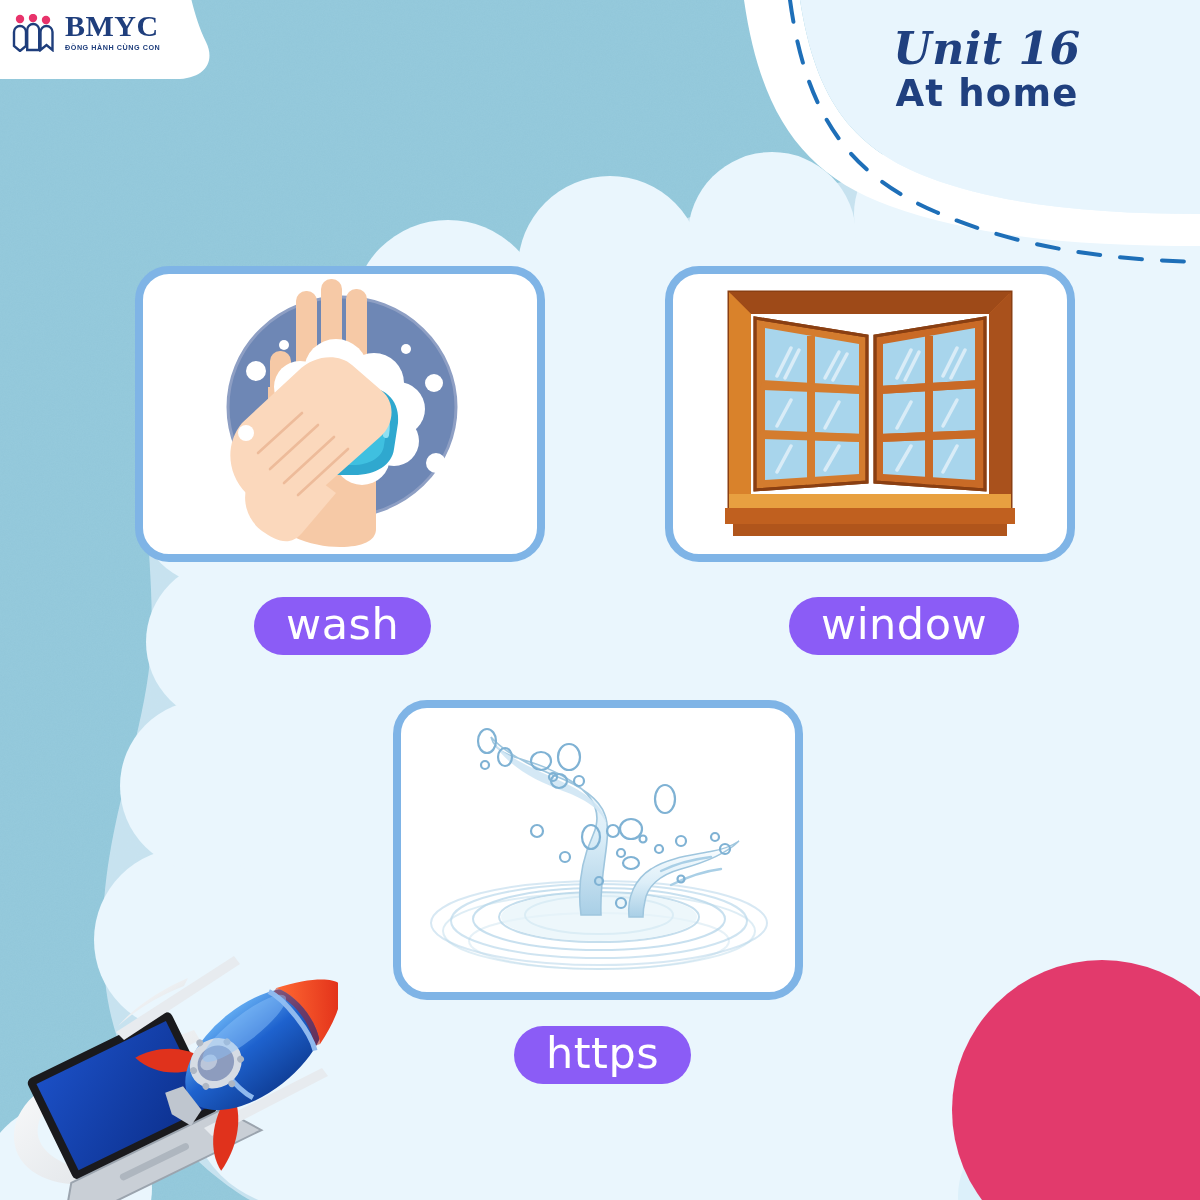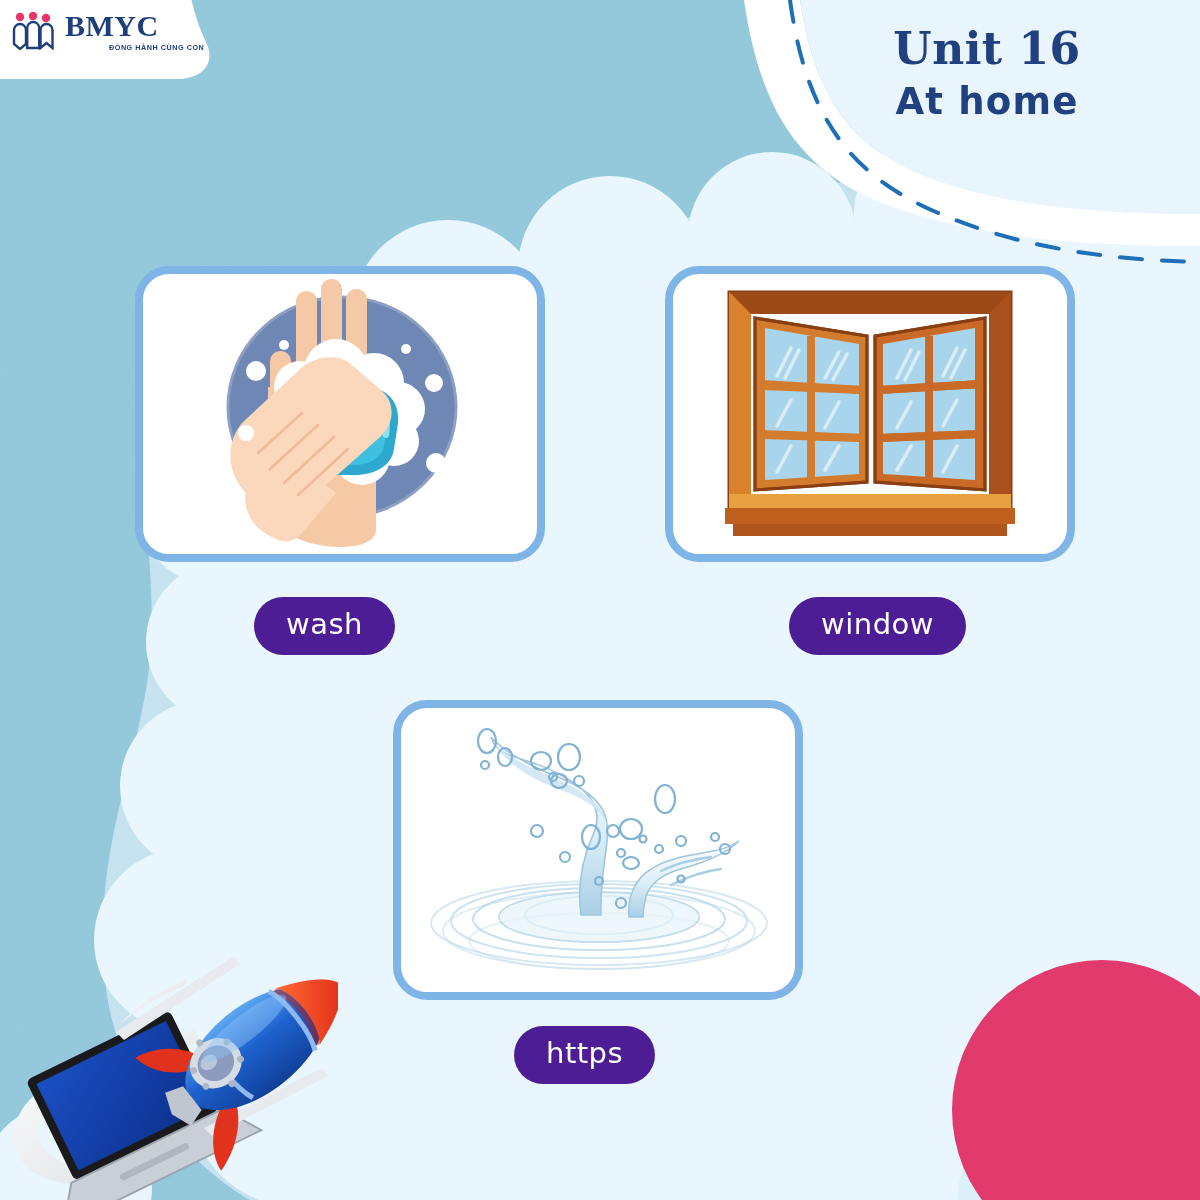--- a/index.html
+++ b/index.html
@@ -14,66 +14,66 @@
   
   #bg { position:absolute; inset:0; z-index:0; }
 
   
   .logo-badge{
     position:absolute; left:-20px; top:-16px; width:240px; height:108px;
     z-index:40;
   }
   .logo-inner{
     position:absolute; left:32px; top:28px;
-    display:flex; align-items:flex-start; gap:9px;
+    display:flex; align-items:flex-end; gap:9px;
   }
   .logo-mark{ width:44px; height:38px; }
   .logo-text{ display:flex; flex-direction:column; align-items:flex-start; }
   .logo-bmyc{
     font-family:"Liberation Serif", serif;
     font-size:30px; font-weight:700; color:#1F3E7C; letter-spacing:.5px;
     line-height:.95;
   }
   .logo-tag{
     font-size:7.2px; font-weight:700; color:#1F3E7C;
-    letter-spacing:.55px; margin-top:2px; white-space:nowrap;margin-left:44px;
+    letter-spacing:.55px; margin-top:2px; white-space:nowrap;
   }
 
   
   .header{ position:absolute; right:48px; top:26px; text-align:center; z-index:40; width:330px;}
   .unit{
     font-family:"DejaVu Serif", serif;
-    font-weight:700; font-size:44px; color:#20407F;
+    font-style:italic; font-weight:700; font-size:44px; color:#20407F;
     letter-spacing:.5px; line-height:1.05;
   }
   .athome{
     font-family:"DejaVu Sans", sans-serif;
     font-weight:700; font-size:37px; color:#20407F;
-    letter-spacing:1.2px; margin-top:8px;
+    letter-spacing:1.2px; 
   }
 
   
   .card{
     position:absolute;
     background:#FFFFFF;
     border:8px solid #7FB4E6;
     border-radius:34px;
     z-index:25;
     display:flex; align-items:center; justify-content:center;
     overflow:hidden;
   }
   .card svg{ display:block; }
 
   .label{
     position:absolute; z-index:30;
-    background:#4c1d95;
+    background:#8b5cf6;
     border-radius:999px;
     color:#fff;
     font-family:"DejaVu Sans", sans-serif;
-    font-size:29px; font-weight:400;
+    font-size:43px; font-weight:400;
     letter-spacing:.5px;
     display:flex; align-items:center; justify-content:center;
     height:58px; padding:0 32px 4px 32px;
   }
 
   
   .hotline{
     position:absolute; right:-52px; bottom:-60px;
     width:300px; height:300px; border-radius:50%;
     background:#E23A6C; z-index:45;

